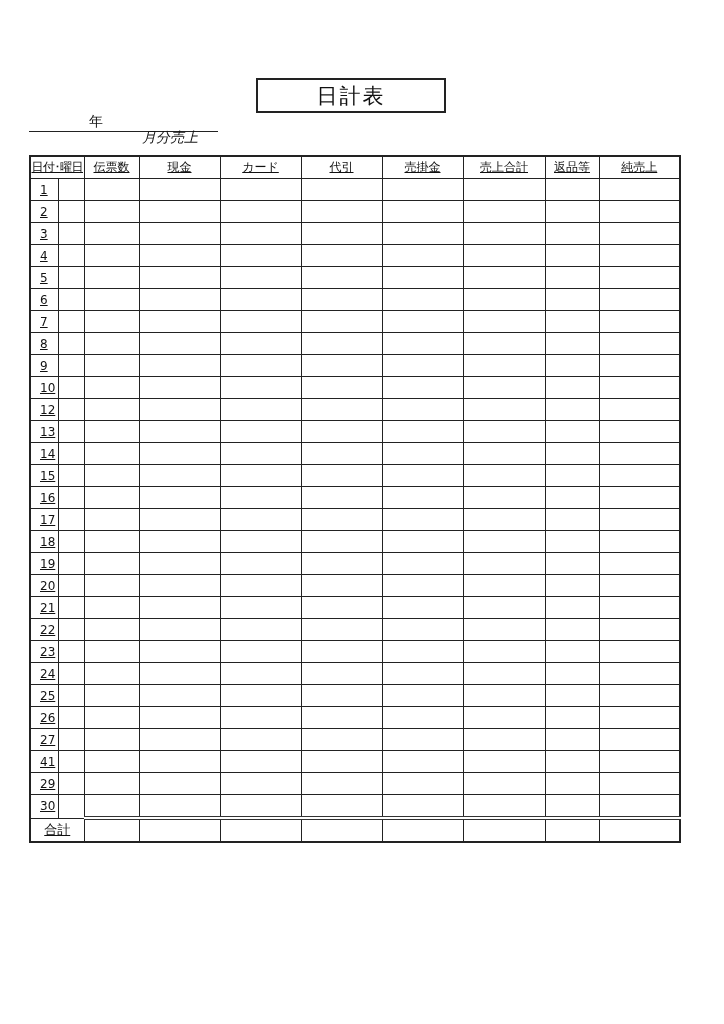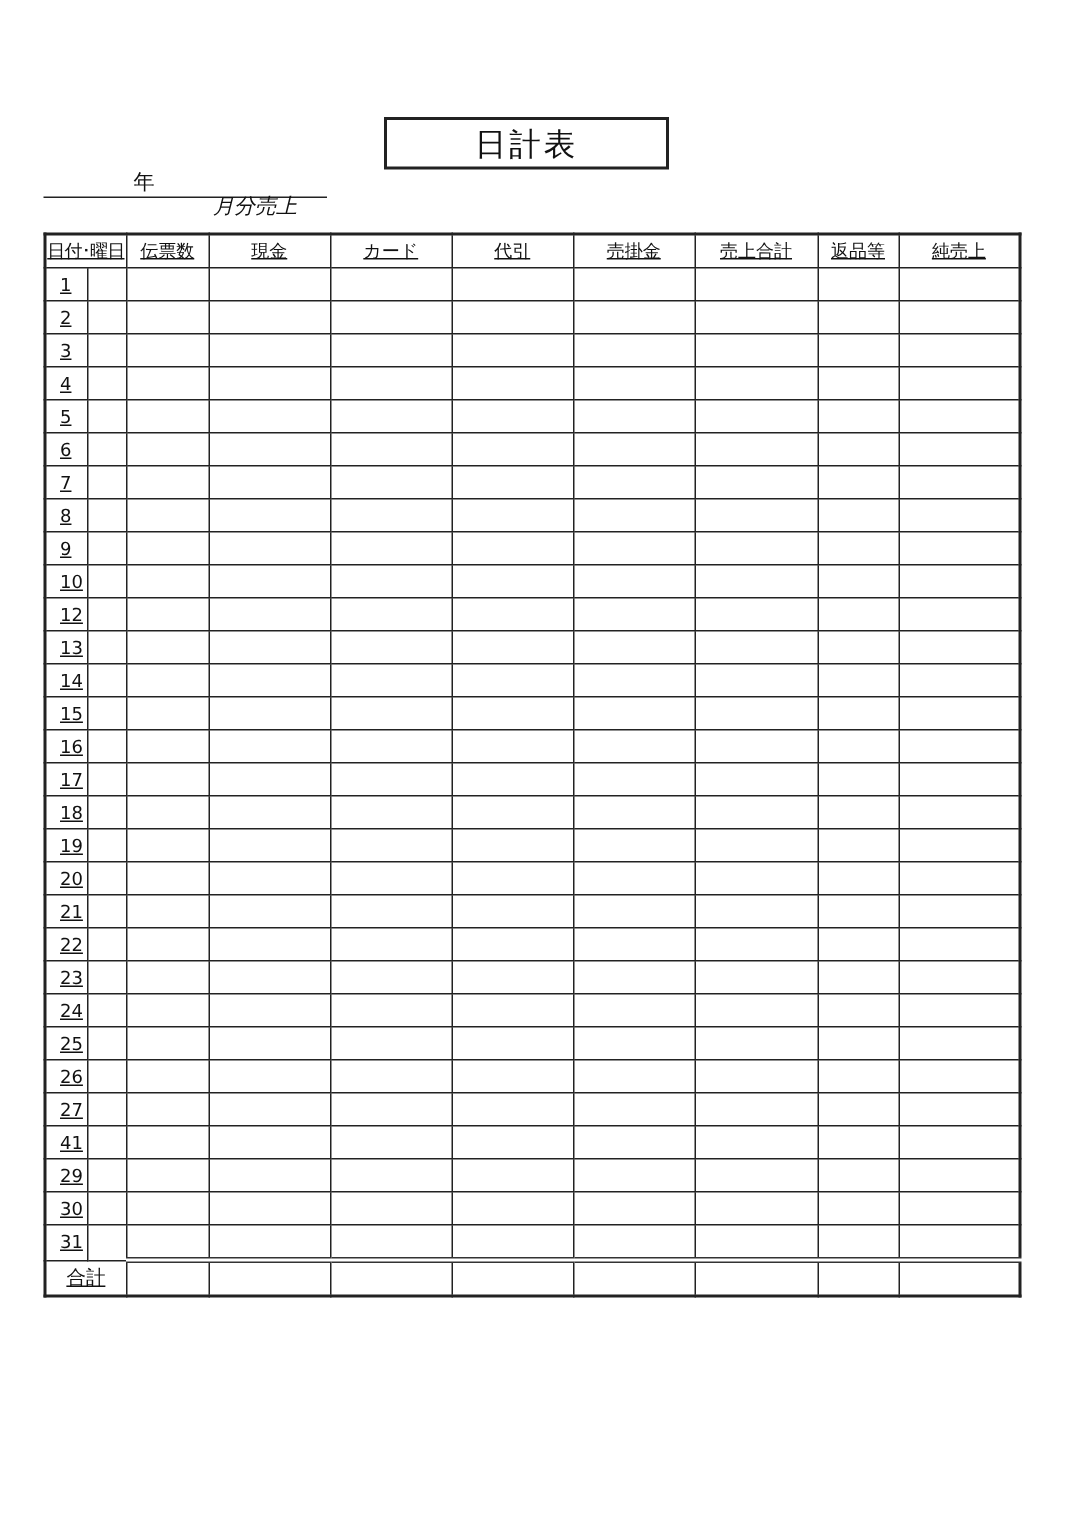--- a/index.html
+++ b/index.html
@@ -414,32 +414,20 @@
         <td></td>
         <td></td>
         <td></td>
         <td></td>
         <td></td>
         <td></td>
         <td></td>
         <td></td>
         <td></td>
       </tr>
-      <tr>
-        <td class="daynum">31</td>
-        <td></td>
-        <td></td>
-        <td></td>
-        <td></td>
-        <td></td>
-        <td></td>
-        <td></td>
-        <td></td>
-        <td></td>
-      </tr>
       <tr class="total">
         <td colspan="2" style="font-size: 13px;">合計</td>
         <td class="data"></td>
         <td class="data"></td>
         <td class="data"></td>
         <td class="data"></td>
         <td class="data"></td>
         <td class="data"></td>
         <td class="data"></td>
         <td class="data"></td>

